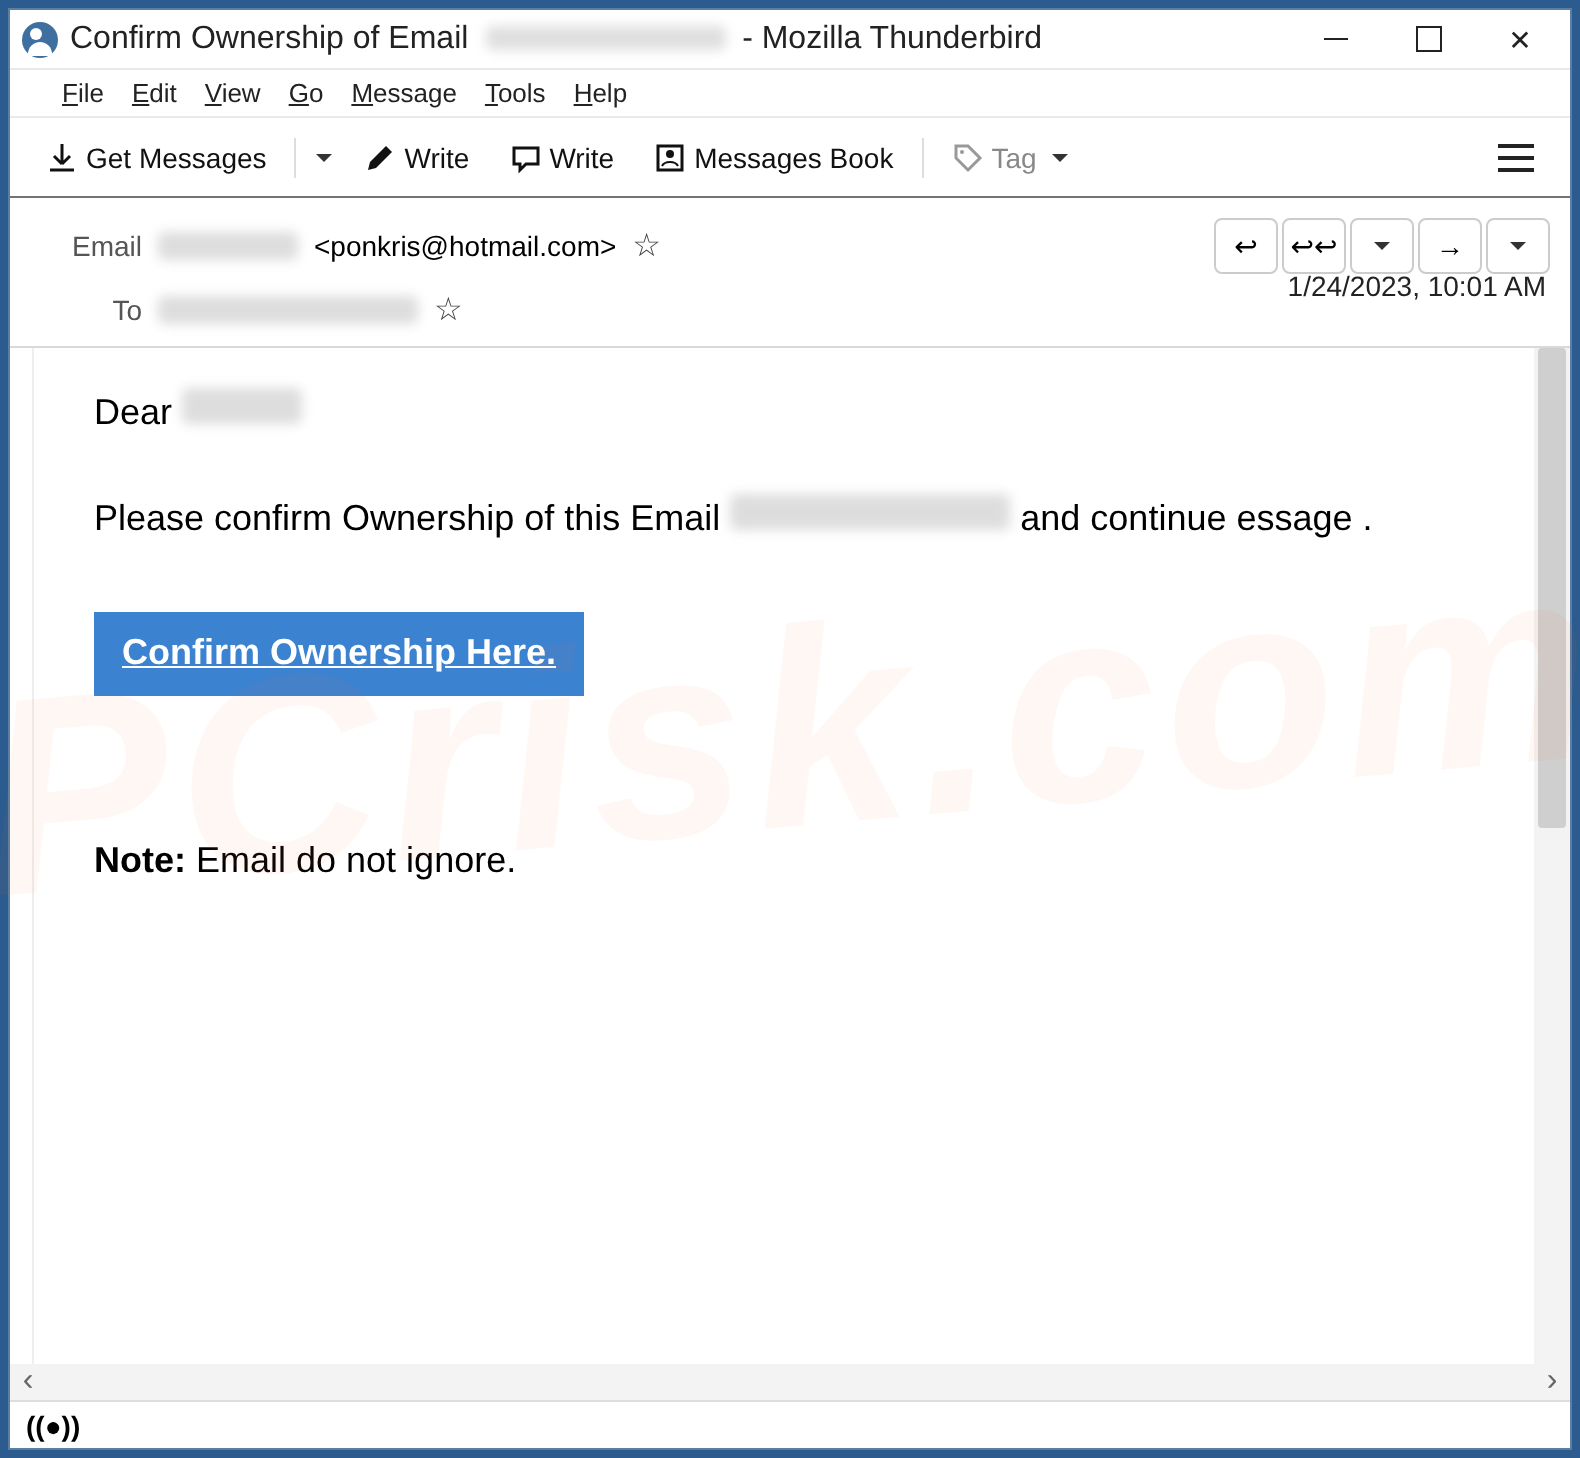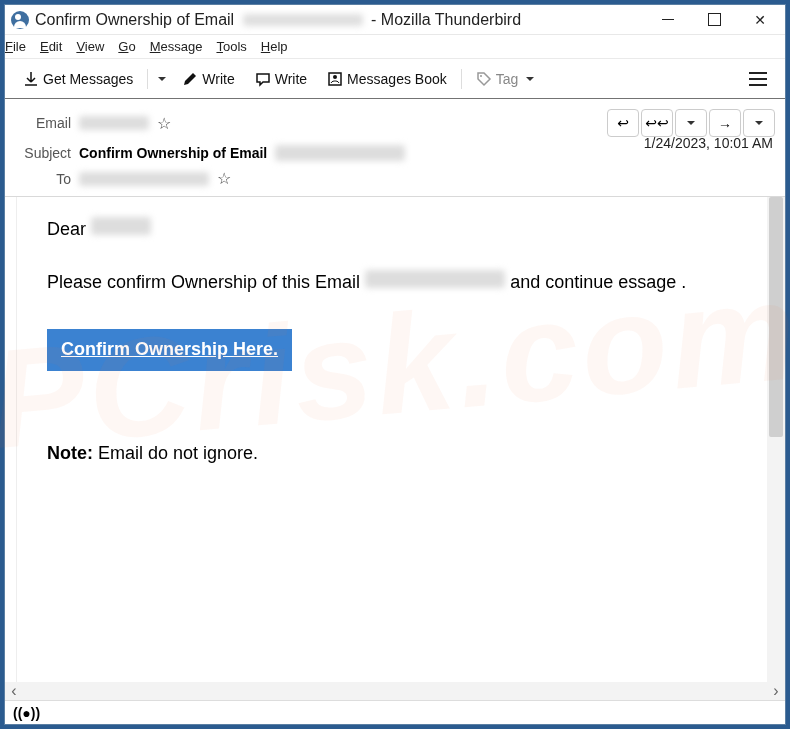--- a/index.html
+++ b/index.html
@@ -11,21 +11,21 @@
   .app-icon { width:18px; height:18px; border-radius:50%; background:#3f6fa0; margin-right:6px; position:relative; }
   .app-icon::after { content:""; position:absolute; top:3px; left:4px; width:6px; height:6px; border-radius:50%; background:#fff; }
   .app-icon::before { content:""; position:absolute; bottom:1px; left:3px; width:12px; height:7px; border-radius:6px 6px 0 0; background:#fff; }
   .title { font-size:16px; color:#222; flex:0 0 auto; }
   .title-blur { display:inline-block; width:120px; height:12px; background:#dfdfdf; filter:blur(3px); vertical-align:middle; margin:0 4px; border-radius:3px;}
   .title-spacer { flex:1; }
   .winbtn { width:46px; height:30px; display:flex; align-items:center; justify-content:center; font-size:14px; color:#222; }
   .winbtn.min::after{content:"";display:block;width:12px;height:1px;background:#222;}
   .winbtn.max::after{content:"";display:block;width:11px;height:11px;border:1px solid #222;}
   .winbtn.close::after{content:"✕";font-size:14px;}
-  .menubar { height:24px; display:flex; align-items:center; gap:14px; padding:0 0; font-size:13px; border-bottom:1px solid #eaeaea;text-align:center; }
+  .menubar { height:24px; display:flex; align-items:center; gap:14px; padding:0 26px; font-size:13px; border-bottom:1px solid #eaeaea;text-align:center; }
   .menubar span { color:#222; }
   .menubar span u { text-decoration:underline; }
   .toolbar { height:40px; display:flex; align-items:center; gap:4px; padding:0 10px; border-bottom:1px solid #737373; font-size:14px; }
   .tbtn { display:flex; align-items:center; gap:4px; padding:4px 8px; border-radius:4px; color:#111; }
   .tbtn svg { width:16px; height:16px; }
   .caret { width:16px; height:16px; display:flex; align-items:center; justify-content:center; }
   .caret::after{content:"";border:4px solid transparent;border-top-color:#333;margin-top:4px;}
   .sep { width:1px; height:20px; background:#ddd; margin:0 2px; }
   .spacer { flex:1; }
   .hamb { width:18px; height:14px; display:flex; flex-direction:column; justify-content:space-between; }
@@ -129,38 +129,34 @@
           <span></span>
           <span></span>
         </div>
     </div>
   </div>
 
   <div class="headers">
     <div class="hrow">
       <div class="hlabel">Email</div>
       <span class="blur" style="width:70px"></span>
+      <span>&lt;ponkris@hotmail.com&gt;</span>
       <span class="star">☆</span>
       <div class="spacer"></div>
       <div class="navbtns">
         <button>↩</button>
         <button>↩↩</button>
         <button>
             <div class="caret"></div>
           </button>
         <button>→</button>
         <button>
             <div class="caret"></div>
           </button>
       </div>
-    </div>
-    <div class="hrow">
-      <div class="hlabel">Subject</div>
-      <span class="bold">Confirm Ownership of Email</span>
-      <span class="blur" style="width:130px;height:16px"></span>
     </div>
     <div class="hrow">
       <div class="hlabel">To</div>
       <span class="blur" style="width:130px"></span>
       <span class="star">☆</span>
     </div>
     <div class="date">1/24/2023, 10:01 AM</div>
   </div>
 
   <div class="body-wrap">

